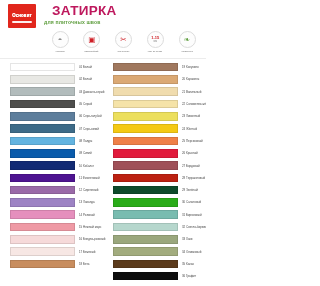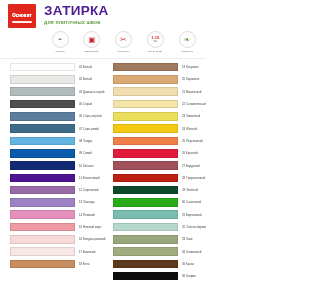--- a/index.html
+++ b/index.html
@@ -23,22 +23,23 @@
     color:#ffffff;font-size:4.4px;font-weight:bold;letter-spacing:.1px;
     line-height:1;text-align:center;transform:scaleY(1.05);
     text-shadow:0 0 0 #fff;
   }
   .logo-swoosh{
     position:absolute;left:4px;bottom:5px;width:20px;height:1.6px;
     background:#ffffff;border-radius:1px;opacity:.92;
   }
   .title-wrap{position:absolute;left:44px;top:4px;}
   .title{
-    font-size:13.5px;font-weight:bold;color:#4c1d95;letter-spacing:.3px;
+    font-size:13.5px;font-weight:bold;color:#be185d;letter-spacing:.3px;
     line-height:13px;
+    margin-left:8px;
   }
   .subtitle{
     font-size:5.1px;font-weight:bold;color:#5f9e3f;letter-spacing:.15px;
     margin-top:1.5px;line-height:6px;
   }
 
   
   .features{
     position:absolute;left:46px;top:31px;width:155px;height:26px;
     display:flex;justify-content:space-between;align-items:flex-start;

